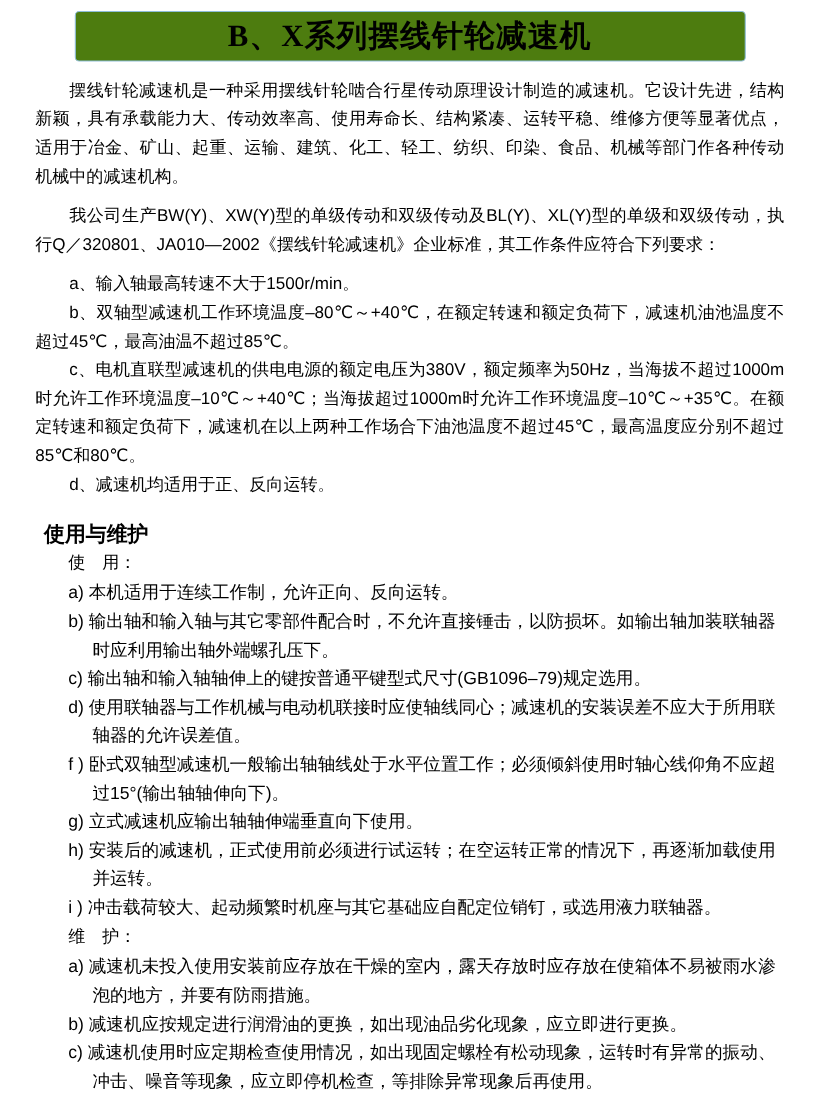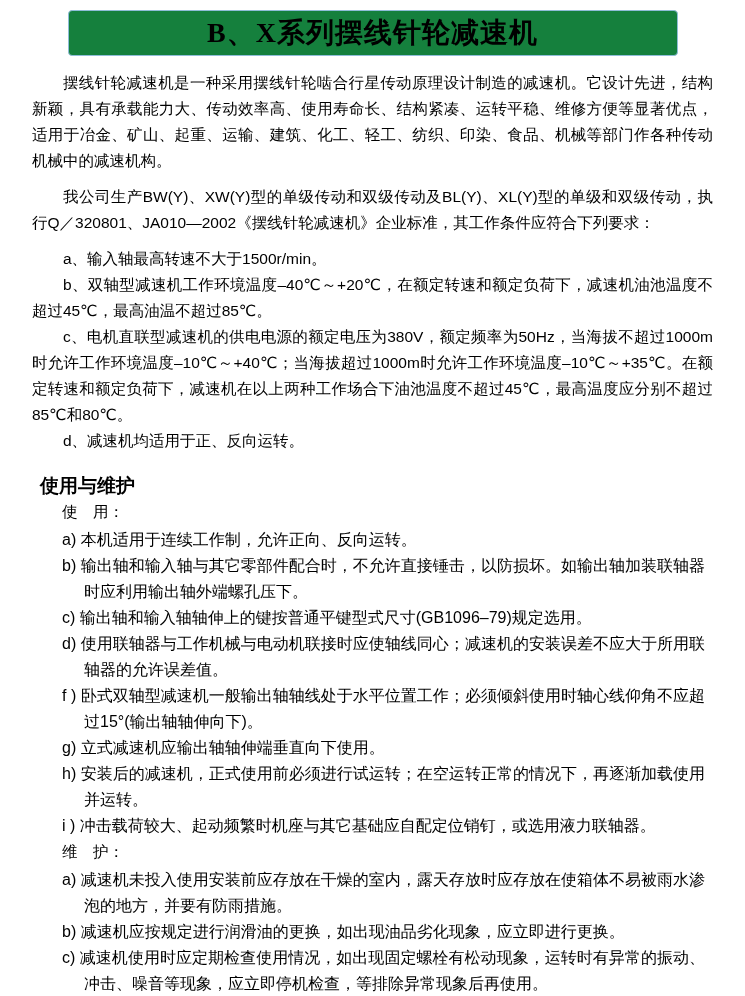--- a/index.html
+++ b/index.html
@@ -19,21 +19,21 @@
     width: 745px;
     height: 996px;
     box-sizing: border-box;
     padding: 0 18px;
   }
   
   .title-banner {
     margin: 10px auto 0 auto;
     width: 608px;
     height: 44px;
-    background: #15803d;
+    background: #4d7c0f;
     border: 1px solid #8fbdd8;
     border-radius: 4px;
     display: flex;
     align-items: center;
     justify-content: center;
   }
   .title-text {
     font-size: 28px;
     font-weight: bold;
     letter-spacing: 1px;
@@ -94,21 +94,21 @@
 
     <p class="indent2">摆线针轮减速机是一种采用摆线针轮啮合行星传动原理设计制造的减速机。它设计先进，结构新颖，具有承载能力大、传动效率高、使用寿命长、结构紧凑、运转平稳、维修方便等显著优点，适用于冶金、矿山、起重、运输、建筑、化工、轻工、纺织、印染、食品、机械等部门作各种传动机械中的减速机构。</p>
 
     <div class="gap-sm"></div>
 
     <p class="indent2">我公司生产BW(Y)、XW(Y)型的单级传动和双级传动及BL(Y)、XL(Y)型的单级和双级传动，执行Q／320801、JA010—2002《摆线针轮减速机》企业标准，其工作条件应符合下列要求：</p>
 
     <div class="gap-sm"></div>
 
     <p class="indent2">a、输入轴最高转速不大于1500r/min。</p>
-    <p class="indent2">b、双轴型减速机工作环境温度–40℃～+20℃，在额定转速和额定负荷下，减速机油池温度不超过45℃，最高油温不超过85℃。</p>
+    <p class="indent2">b、双轴型减速机工作环境温度–80℃～+40℃，在额定转速和额定负荷下，减速机油池温度不超过45℃，最高油温不超过85℃。</p>
     <p class="indent2">c、电机直联型减速机的供电电源的额定电压为380V，额定频率为50Hz，当海拔不超过1000m时允许工作环境温度–10℃～+40℃；当海拔超过1000m时允许工作环境温度–10℃～+35℃。在额定转速和额定负荷下，减速机在以上两种工作场合下油池温度不超过45℃，最高温度应分别不超过85℃和80℃。</p>
     <p class="indent2">d、减速机均适用于正、反向运转。</p>
 
     <div class="section-heading">使用与维护</div>
 
     <div class="sub-block">
       <div class="sub-label">使　用：</div>
       <p class="item">a) 本机适用于连续工作制，允许正向、反向运转。</p>
       <p class="item">b) 输出轴和输入轴与其它零部件配合时，不允许直接锤击，以防损坏。如输出轴加装联轴器时应利用输出轴外端螺孔压下。</p>
       <p class="item">c) 输出轴和输入轴轴伸上的键按普通平键型式尺寸(GB1096–79)规定选用。</p>

